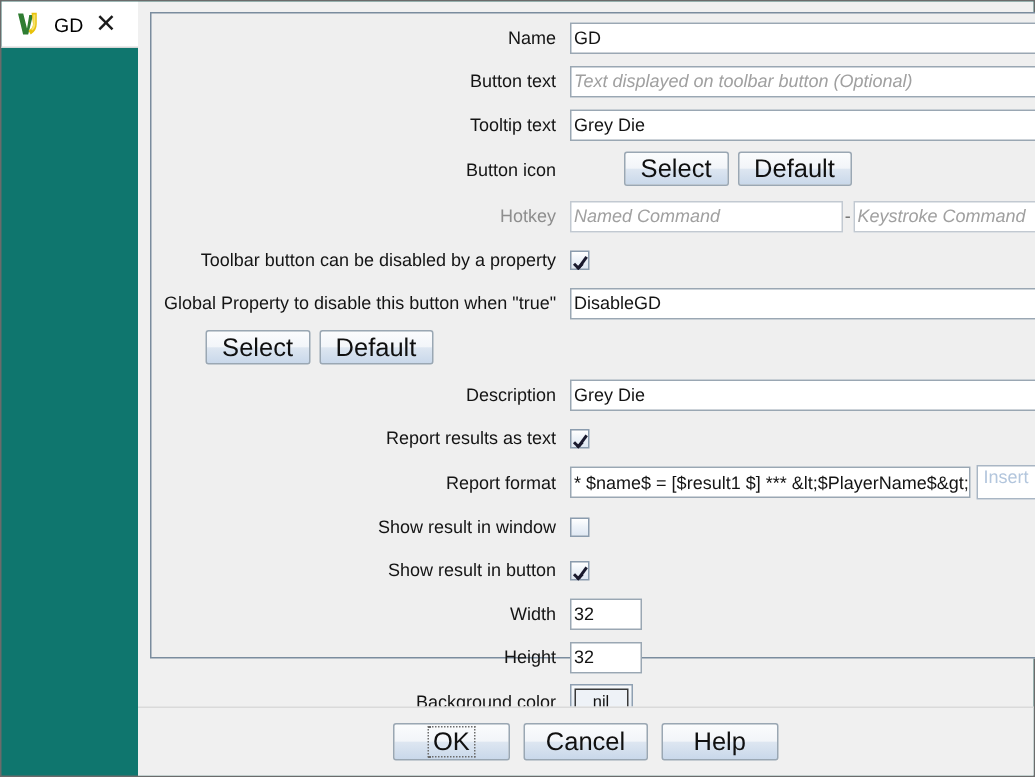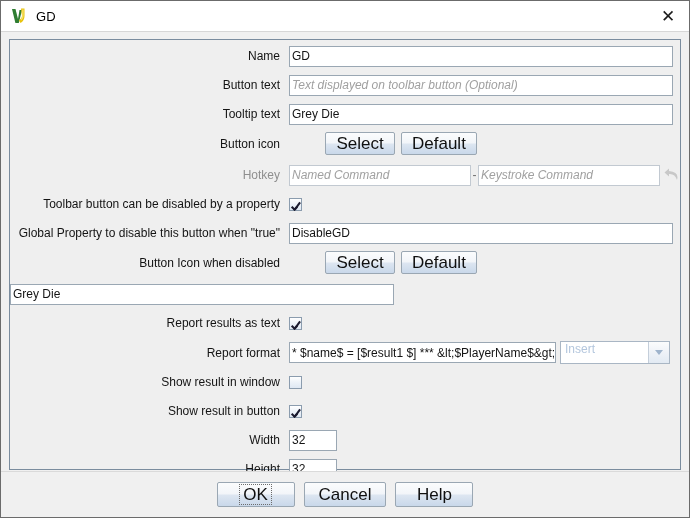--- a/index.html
+++ b/index.html
@@ -16,23 +16,23 @@
     overflow: hidden;
   }
 
   .window {
     position: absolute;
     left: 0; top: 0;
     width: 690px;
     height: 518px;
     box-sizing: border-box;
     border: 1px solid #6b6b6b;
-    background: #c4b5fd;
-    display: flex;
-    flex-direction: column;
+    background: #0f766e;
+    display: flex;
+    flex-direction: row;
   }
 
   
   .titlebar {
     height: 31px;
     min-height: 31px;
     background: #ffffff;
     border-bottom: 1px solid #d7d7d7;
     display: flex;
     align-items: center;
@@ -368,28 +368,28 @@
         </div>
 
         <div class="row">
           <div class="label">Global Property to disable this button when "true"</div>
           <div class="field">
             <div class="tf wide">DisableGD</div>
           </div>
         </div>
 
         <div class="row" style="margin-bottom:9px;">
-          <div class="label">Button Icon when disabled</div>
           <div class="field" style="padding-left:36px;">
             <div class="btn">Select</div>
             <div class="btn">Default</div>
           </div>
         </div>
 
         <div class="row">
+          <div class="label">Description</div>
           <div class="field">
             <div class="tf wide">Grey Die</div>
           </div>
         </div>
 
         <div class="row">
           <div class="label">Report results as text</div>
           <div class="field">
             <div class="cb checked"></div>
           </div>

